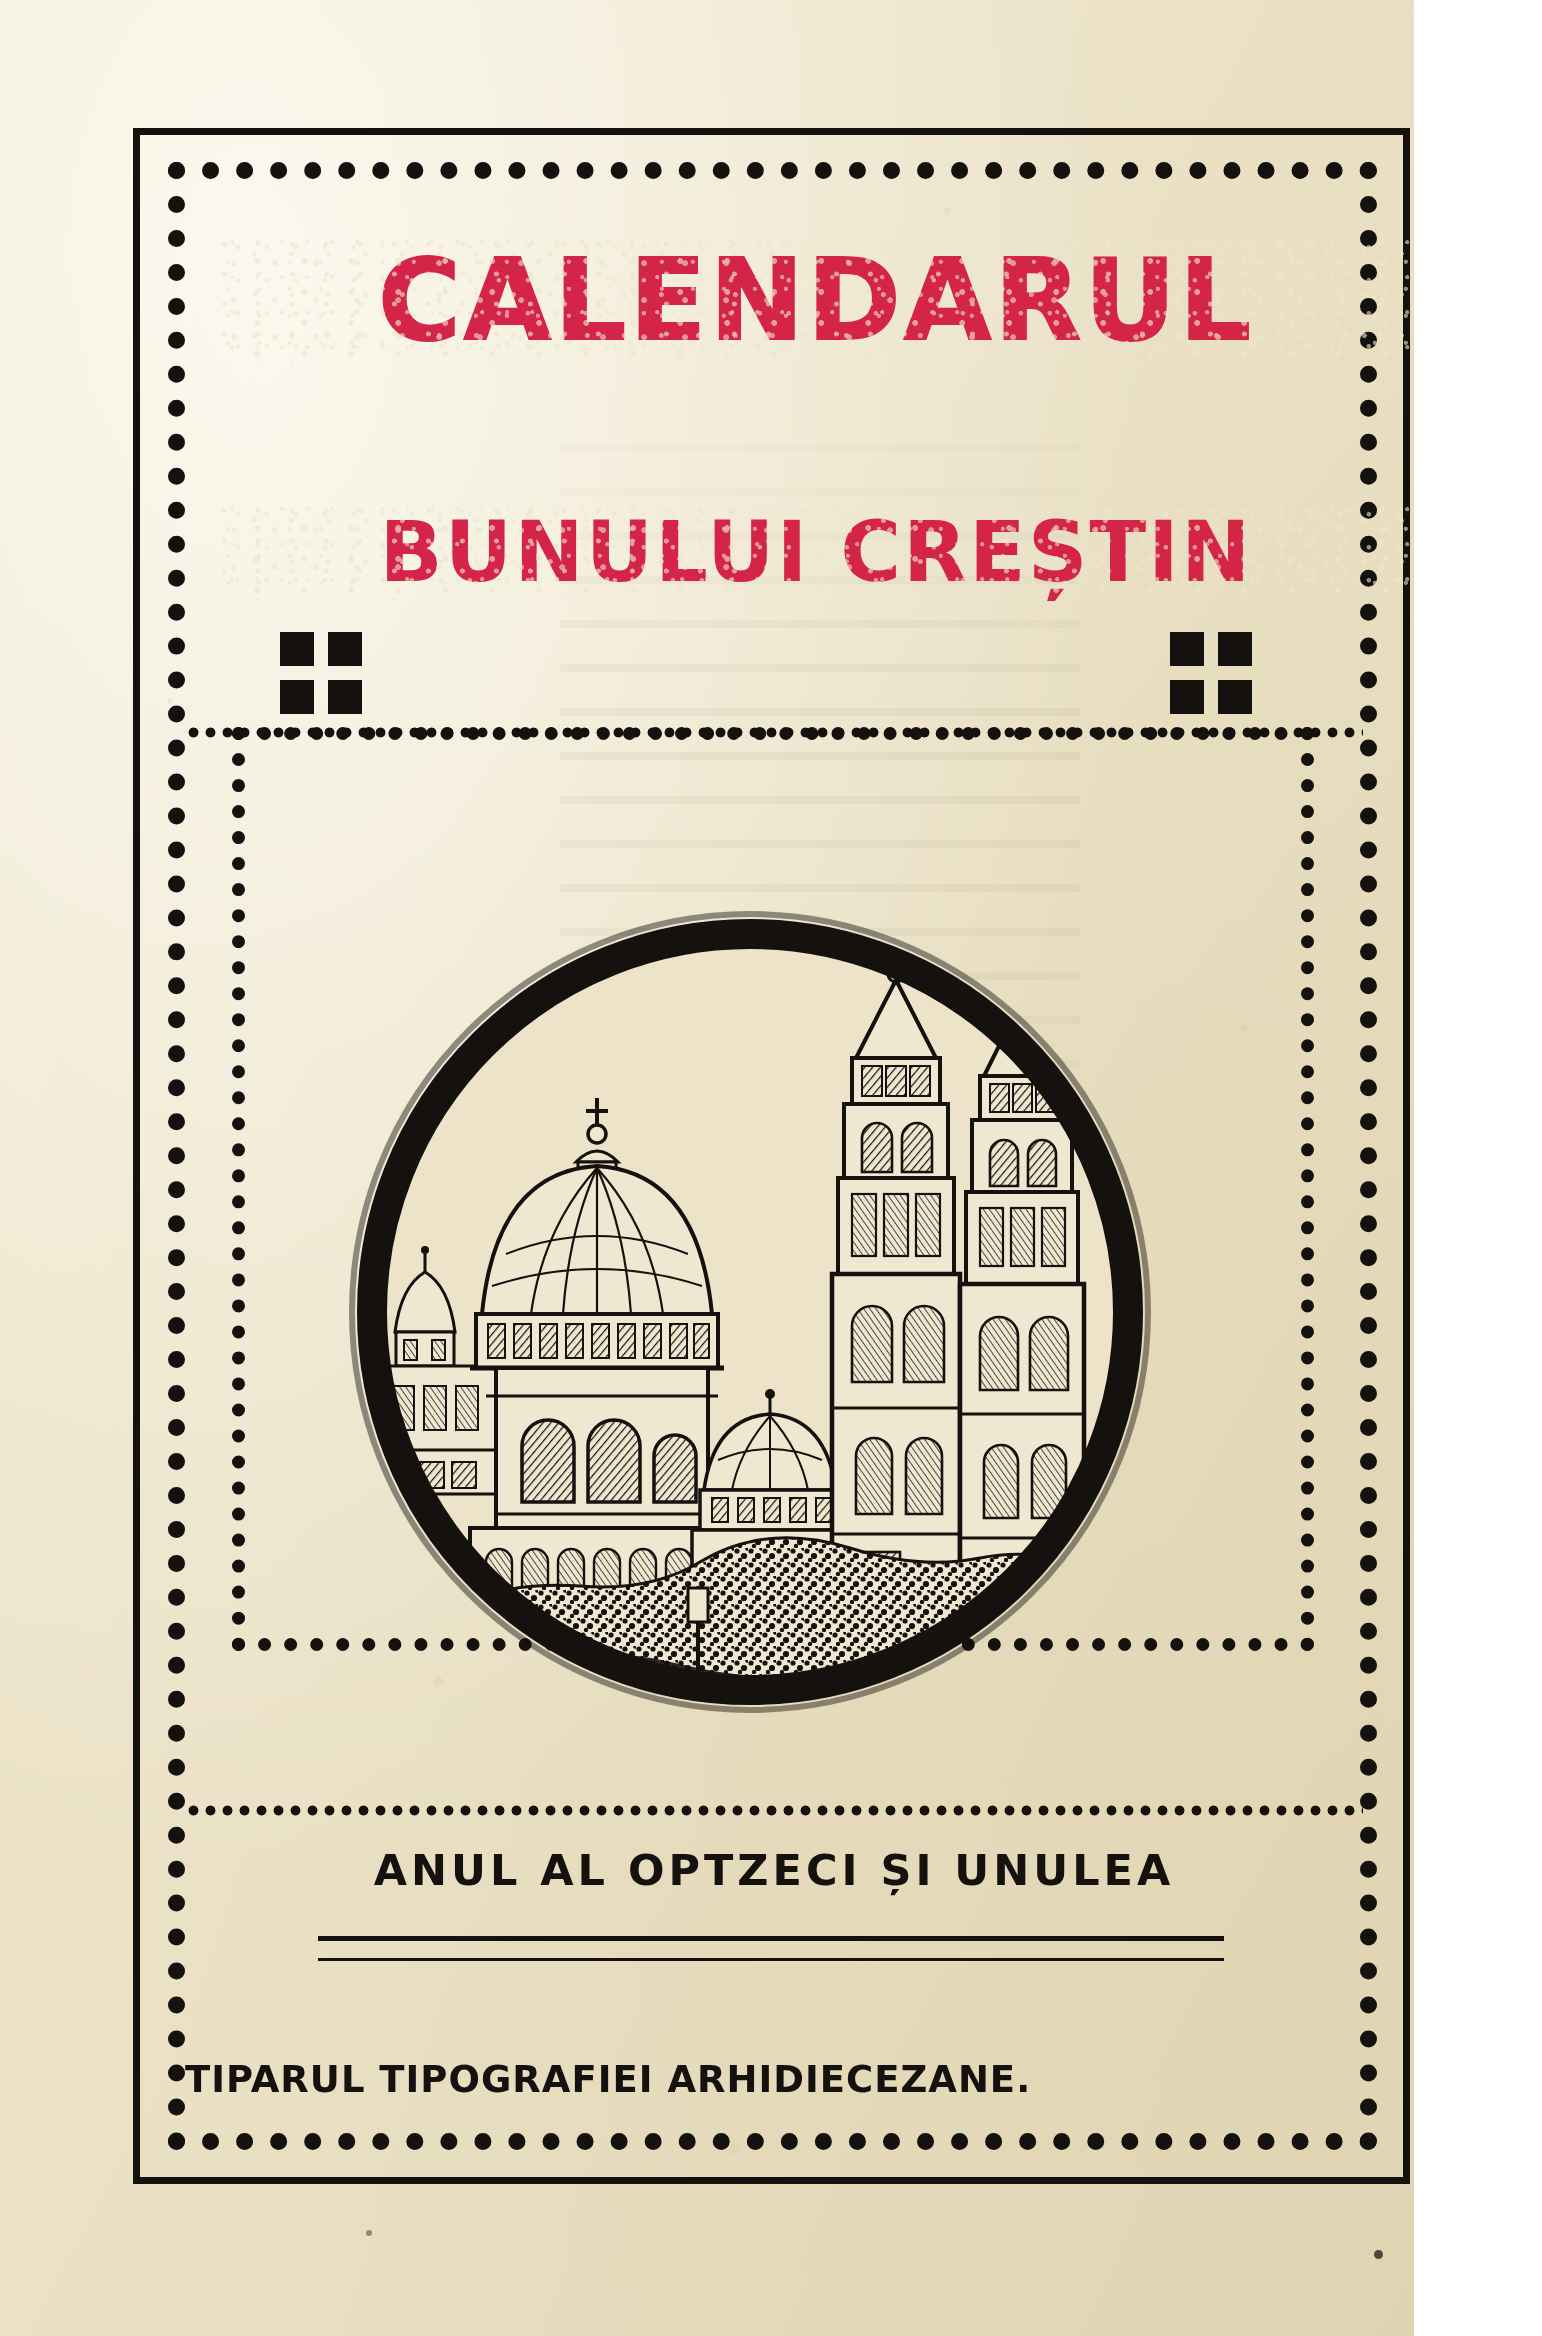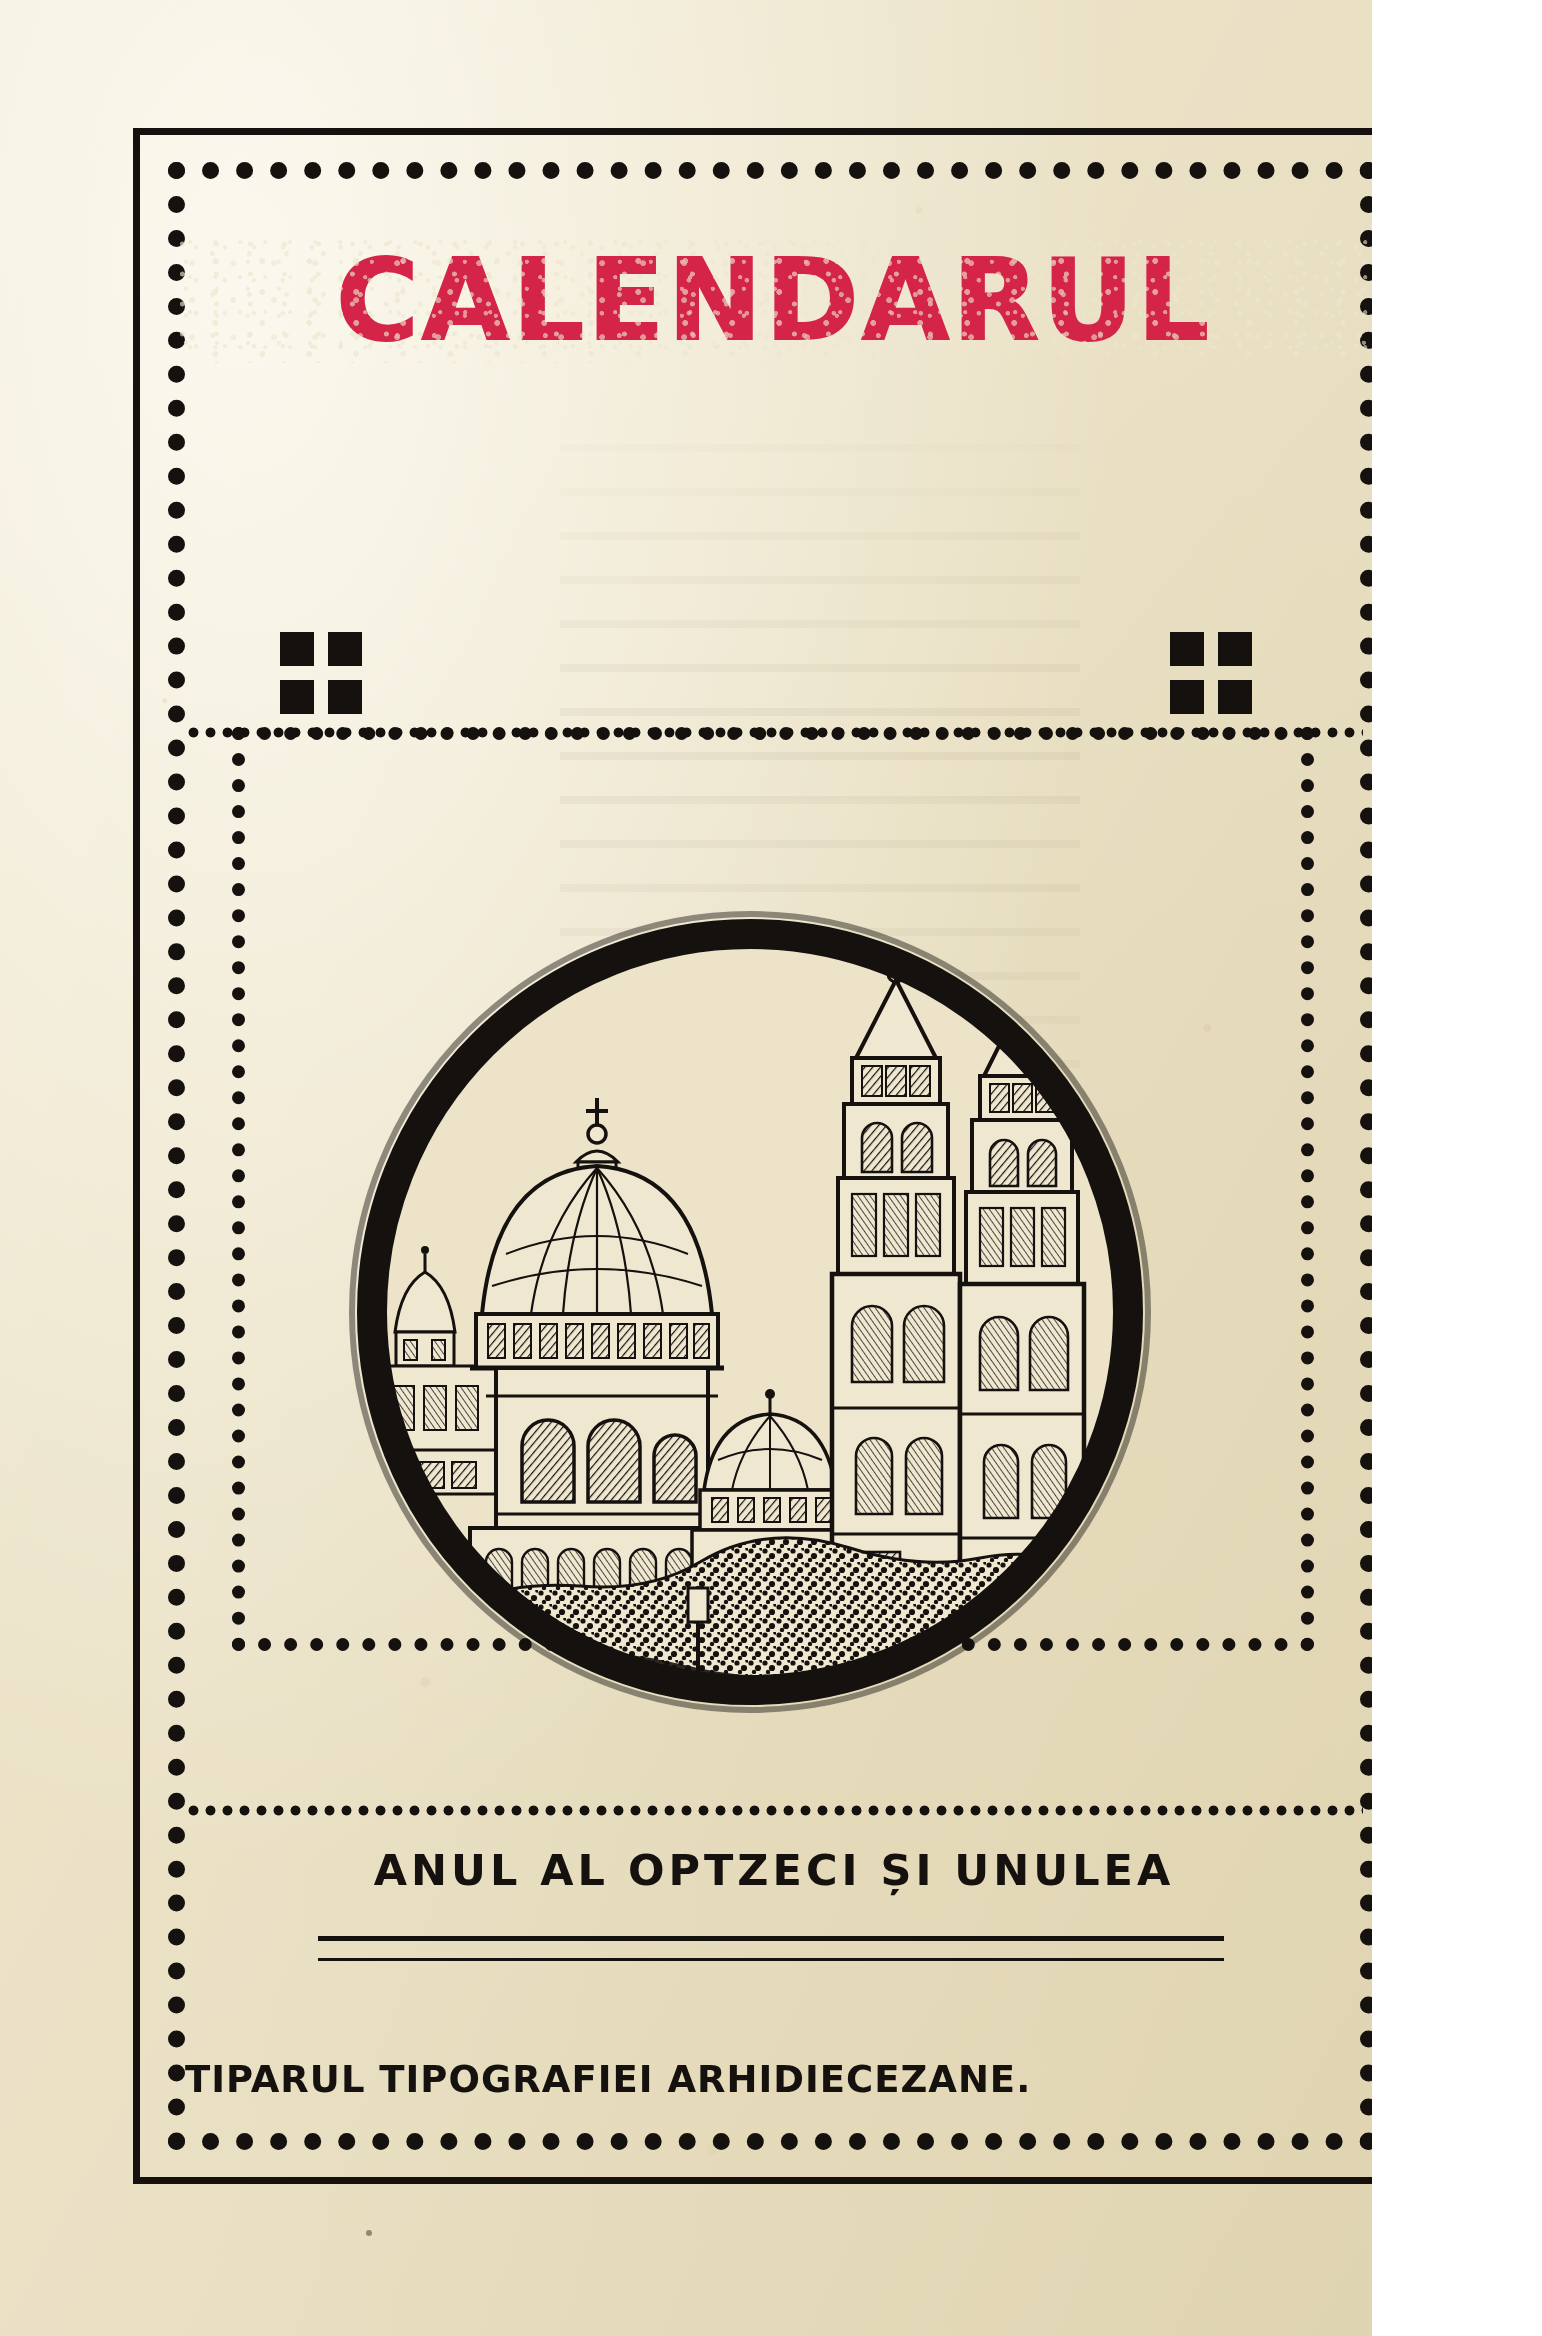--- a/index.html
+++ b/index.html
@@ -17,20 +17,21 @@
   
   #page {
     position: relative;
     width: 1372px;
     height: 2336px;
     background:
       radial-gradient(ellipse at 18% 12%, rgba(255,255,250,0.75) 0%, rgba(255,255,245,0) 55%),
       radial-gradient(ellipse at 85% 80%, rgba(226,214,178,0.55) 0%, rgba(226,214,178,0) 60%),
       linear-gradient(118deg, #efe7cf 0%, #ece3c8 30%, #e9e0c4 55%, #e4dabb 78%, #ded3b2 100%);
     overflow: hidden;
+    padding-left: 42px;
   }
   
   #page::before {
     content: "";
     position: absolute;
     inset: 0;
     pointer-events: none;
     background:
       radial-gradient(circle at 12% 30%, rgba(206,190,150,0.30) 0 2px, rgba(0,0,0,0) 3px),
       radial-gradient(circle at 67% 9%, rgba(206,190,150,0.22) 0 3px, rgba(0,0,0,0) 4px),
@@ -269,20 +270,21 @@
   <div class="fleck" style="left:470px; top:1190px; width:7px; height:7px; background:#8a6a3a; opacity:.45;"></div>
 
   <div id="outer-frame"></div>
 
   <div class="dotted-frame" id="dotted-outer"></div>
   <div class="dot-rule" id="dot-rule-top"></div>
   <div class="dotted-frame" id="dotted-inner"></div>
   <div class="dot-rule" id="dot-rule-bottom"></div>
 
   <div class="title-block grain" id="title-main">CALENDARUL</div>
+  <div class="title-block grain" id="title-sub">BUNULUI CREȘTIN</div>
 
   <div class="ornament" id="ornament-left">
     <span></span>
       <span></span>
       <span></span>
       <span></span>
   </div>
   <div class="ornament" id="ornament-right">
     <span></span>
       <span></span>

